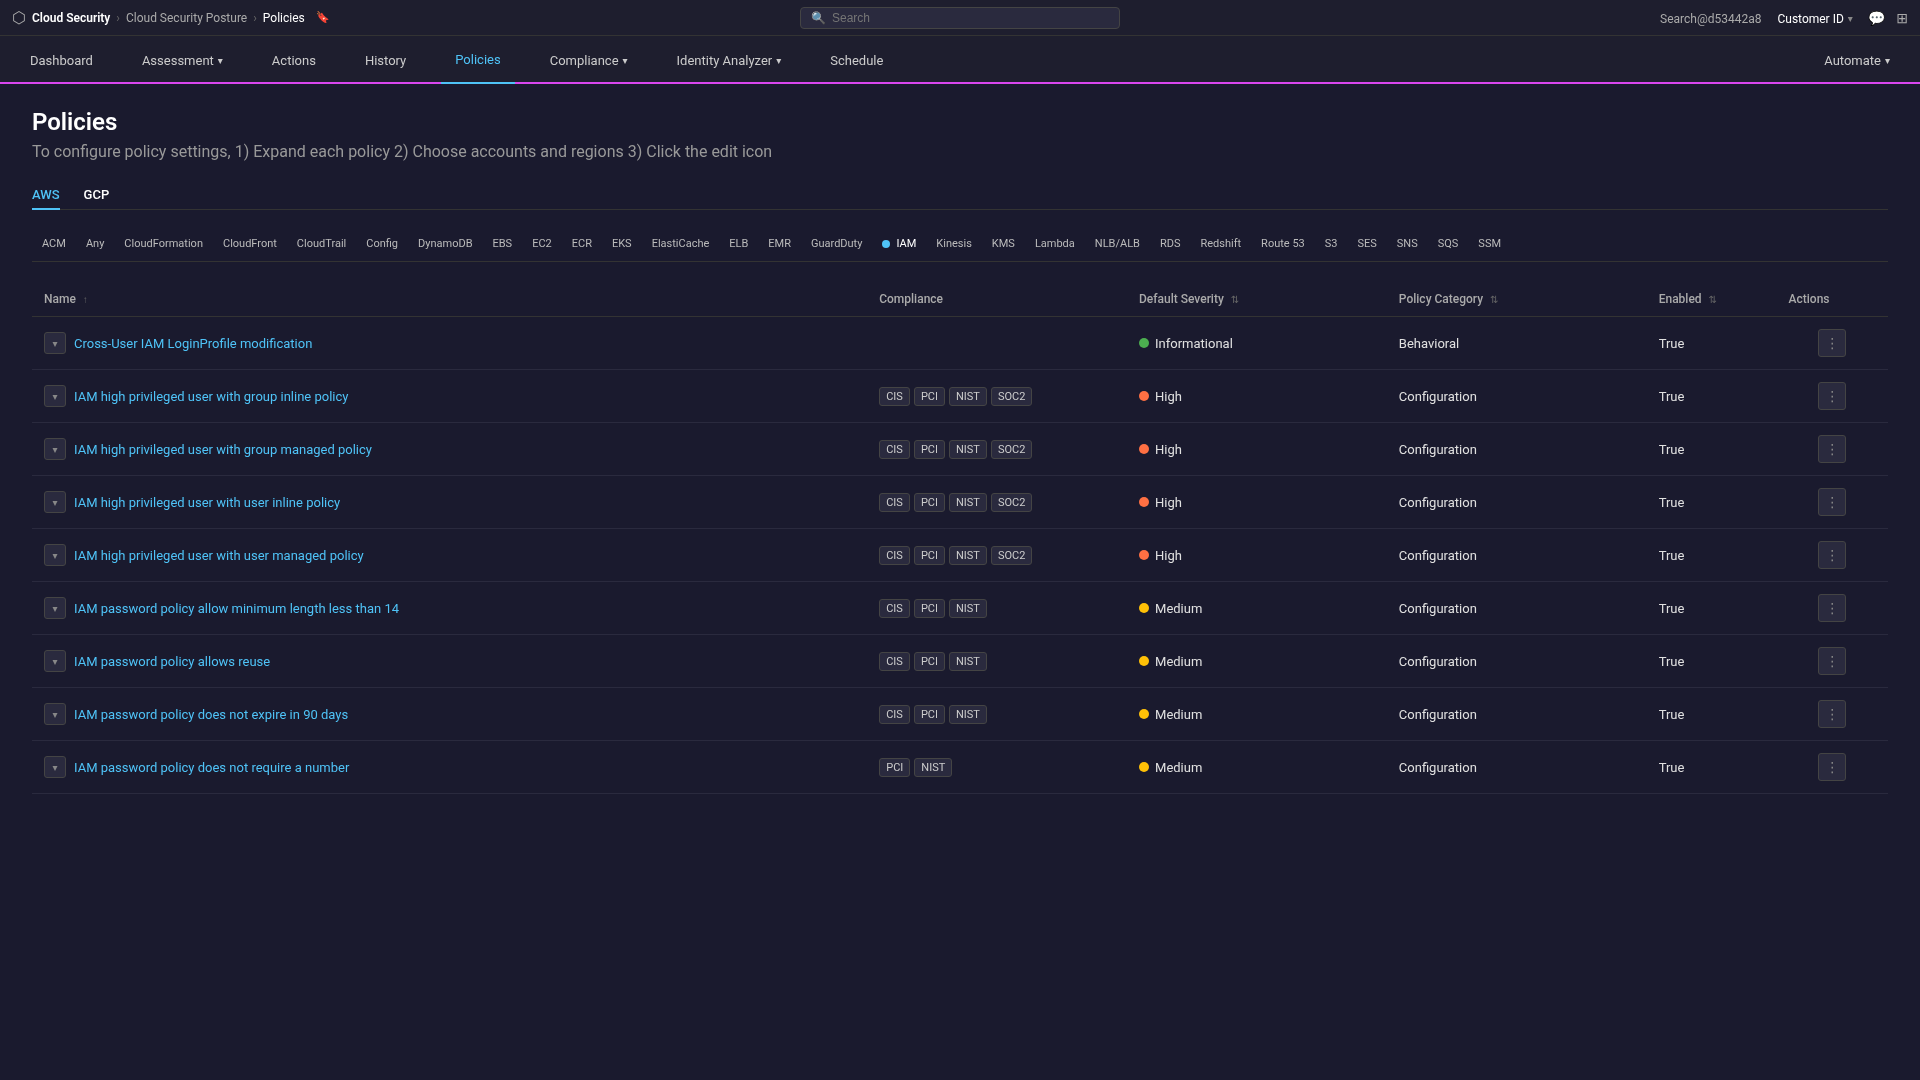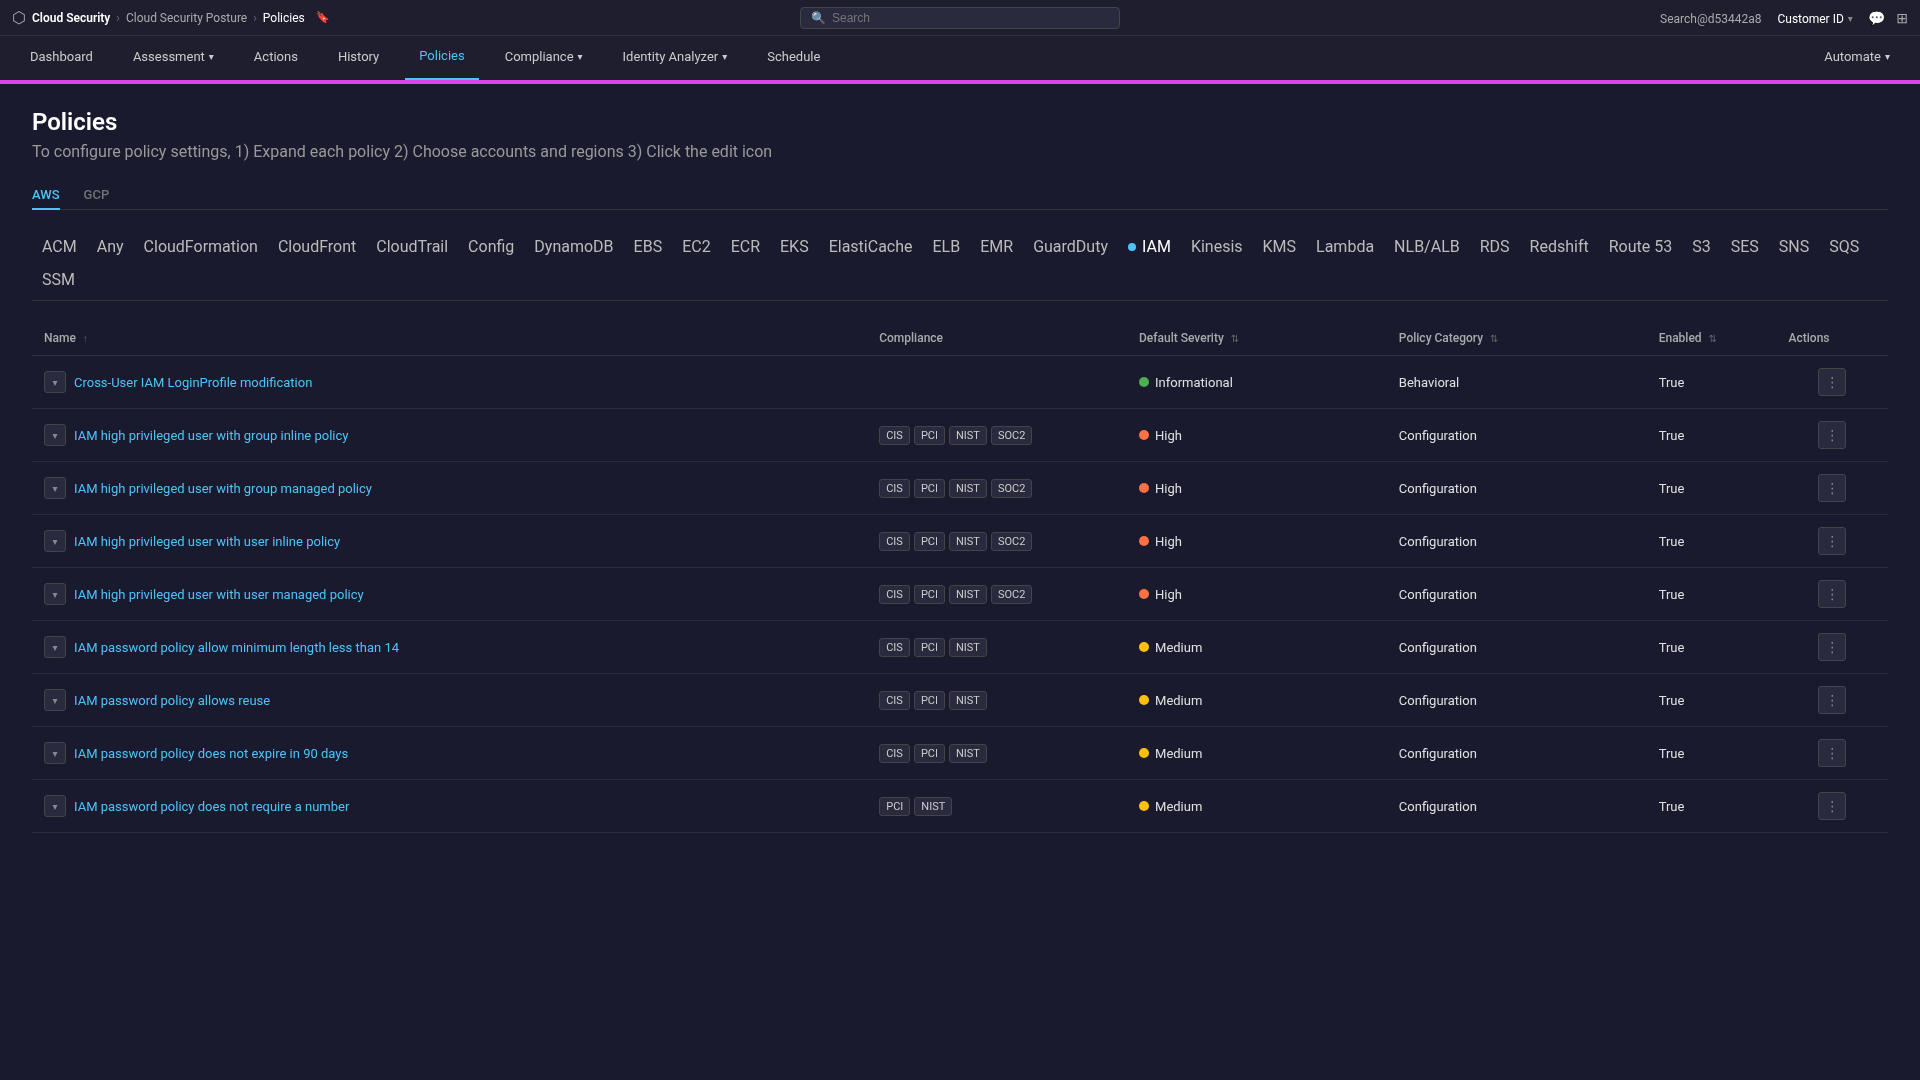--- a/index.html
+++ b/index.html
@@ -93,24 +93,24 @@
       align-items: center;
       gap: 10px;
     }
     .top-bar-right .icons span { cursor: pointer; color: #aaa; font-size: 14px; }
 
     
     .nav-bar {
       background: #1e1e2e;
       height: 48px;
       display: flex;
-      align-items: flex-end;
+      align-items: flex-start;
       padding: 0 16px;
-      border-bottom: 4px solid #d946ef;
-      gap: 12px;
+      border-bottom: 2px solid #d946ef;
+      gap: 21px;
       position: relative;
     }
     .nav-item {
       padding: 0 14px;
       height: 48px;
       display: flex;
       align-items: center;
       cursor: pointer;
       color: #ccc;
       font-size: 13px;
@@ -149,21 +149,21 @@
     
     .cloud-tabs {
       display: flex;
       gap: 24px;
       border-bottom: 1px solid #333;
       margin-bottom: 16px;
     }
     .cloud-tab {
       padding: 6px 0;
       cursor: pointer;
-      color: #737373;
+      color: #ffffff;
       font-size: 13px;
       font-weight: 500;
       border-bottom: 2px solid transparent;
       margin-bottom: -1px;
     }
     .cloud-tab.active {
       color: #4fc3f7;
       border-bottom: 2px solid #4fc3f7;
     }
 
@@ -173,21 +173,21 @@
       flex-wrap: wrap;
       gap: 6px 0;
       margin-bottom: 20px;
       padding: 8px 0;
       border-bottom: 1px solid #333;
       row-gap: 8px;
     }
     .service-tag {
       padding: 3px 10px;
       color: #bbb;
-      font-size: 16px;
+      font-size: 11px;
       cursor: pointer;
       border-radius: 3px;
       display: flex;
       align-items: center;
       gap: 6px;
     }
     .service-tag.active {
       color: #fff;
     }
     .service-tag .dot {

